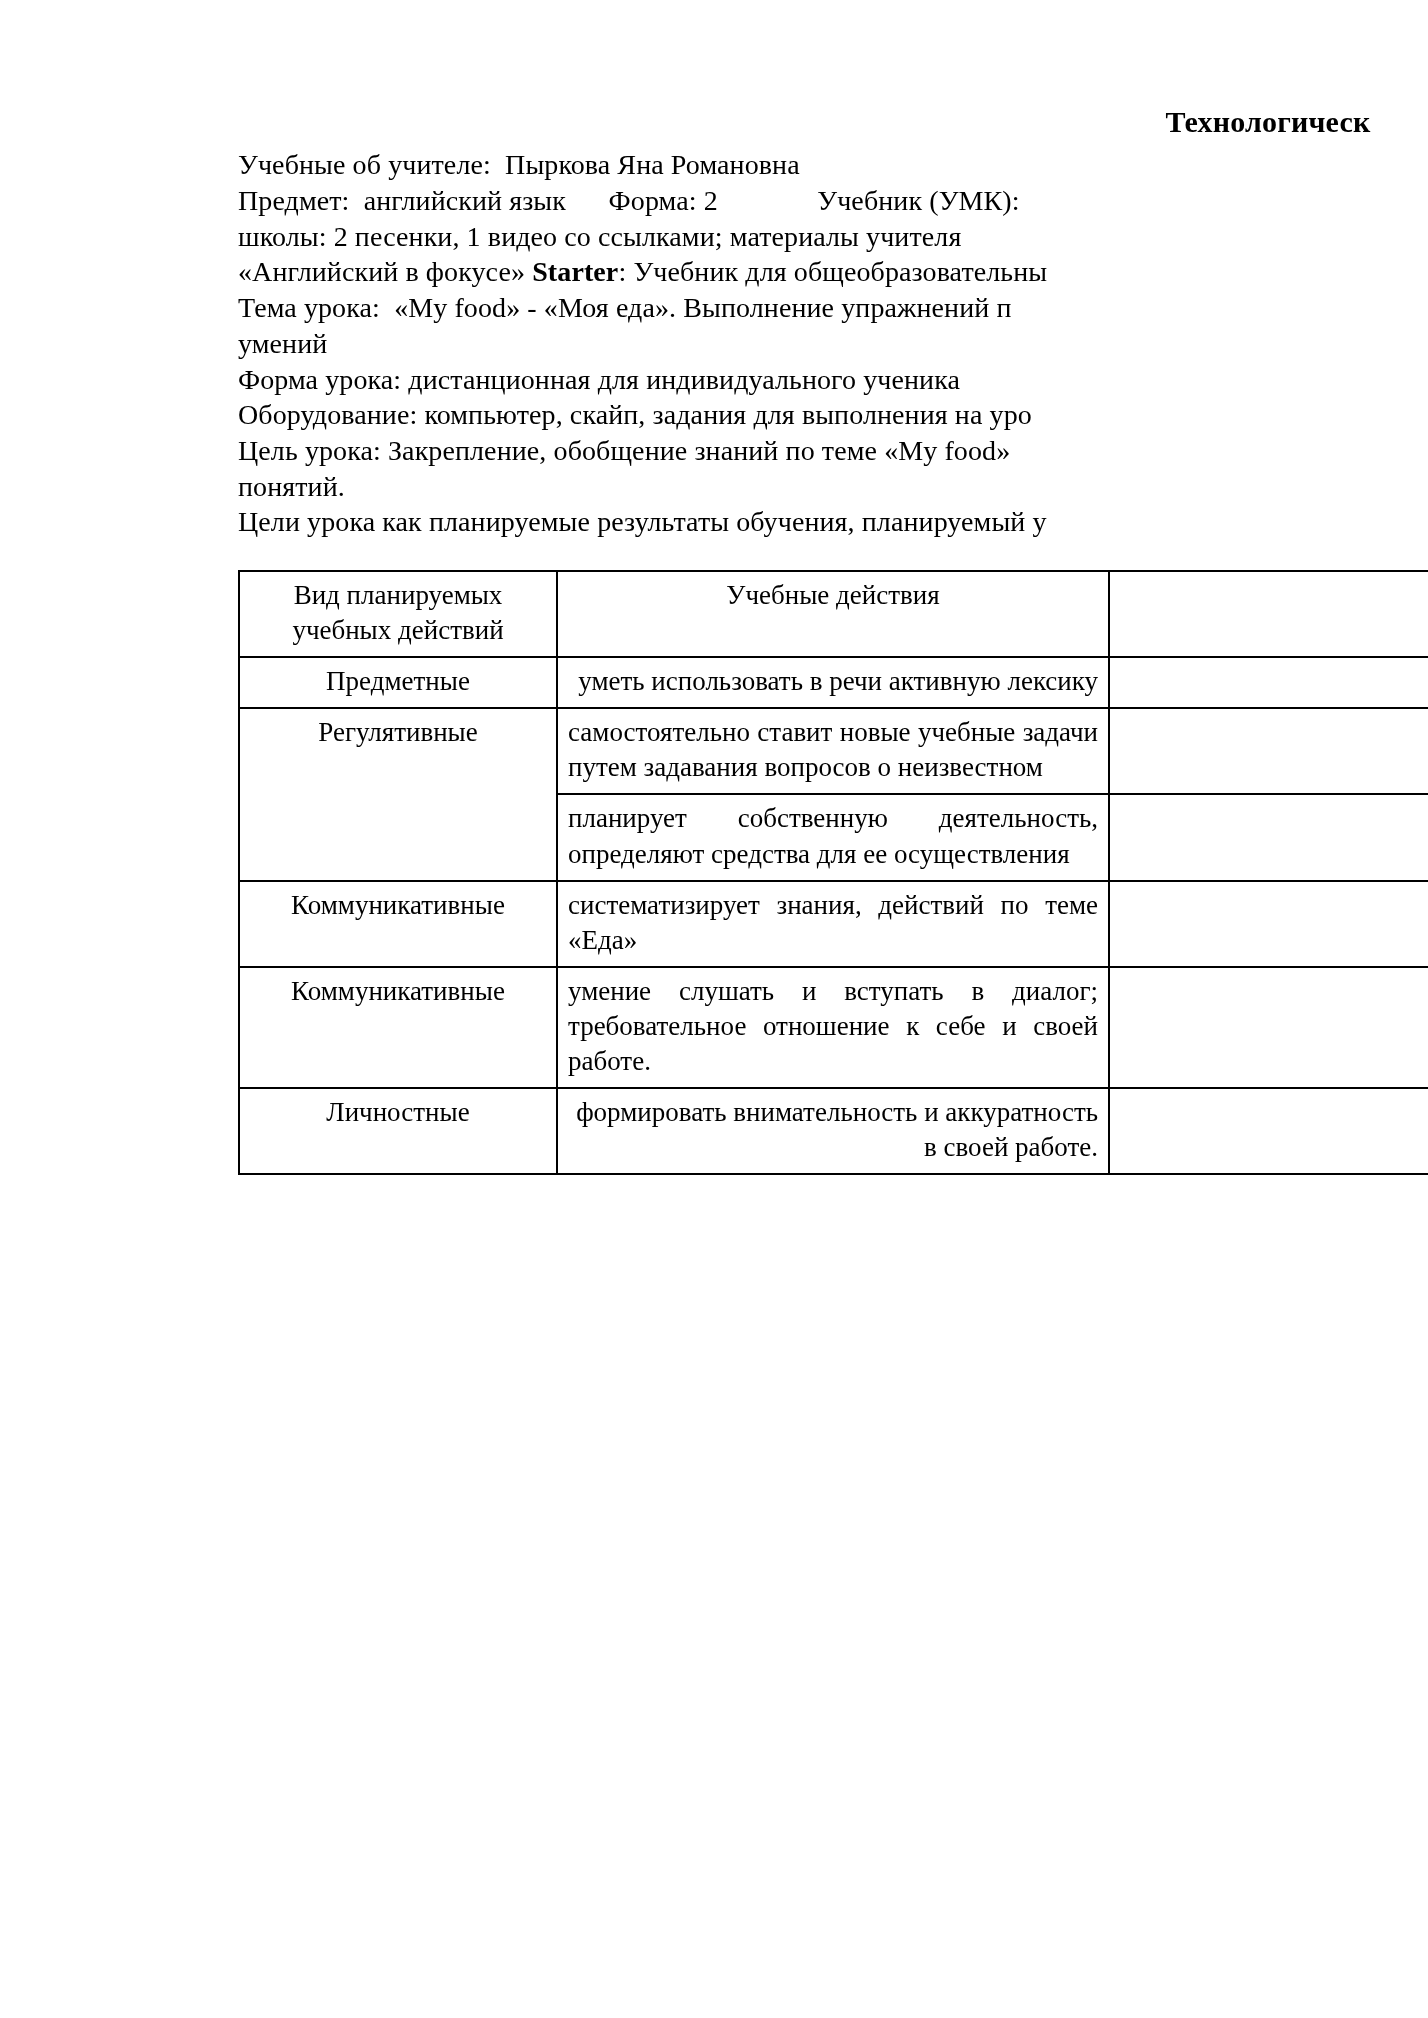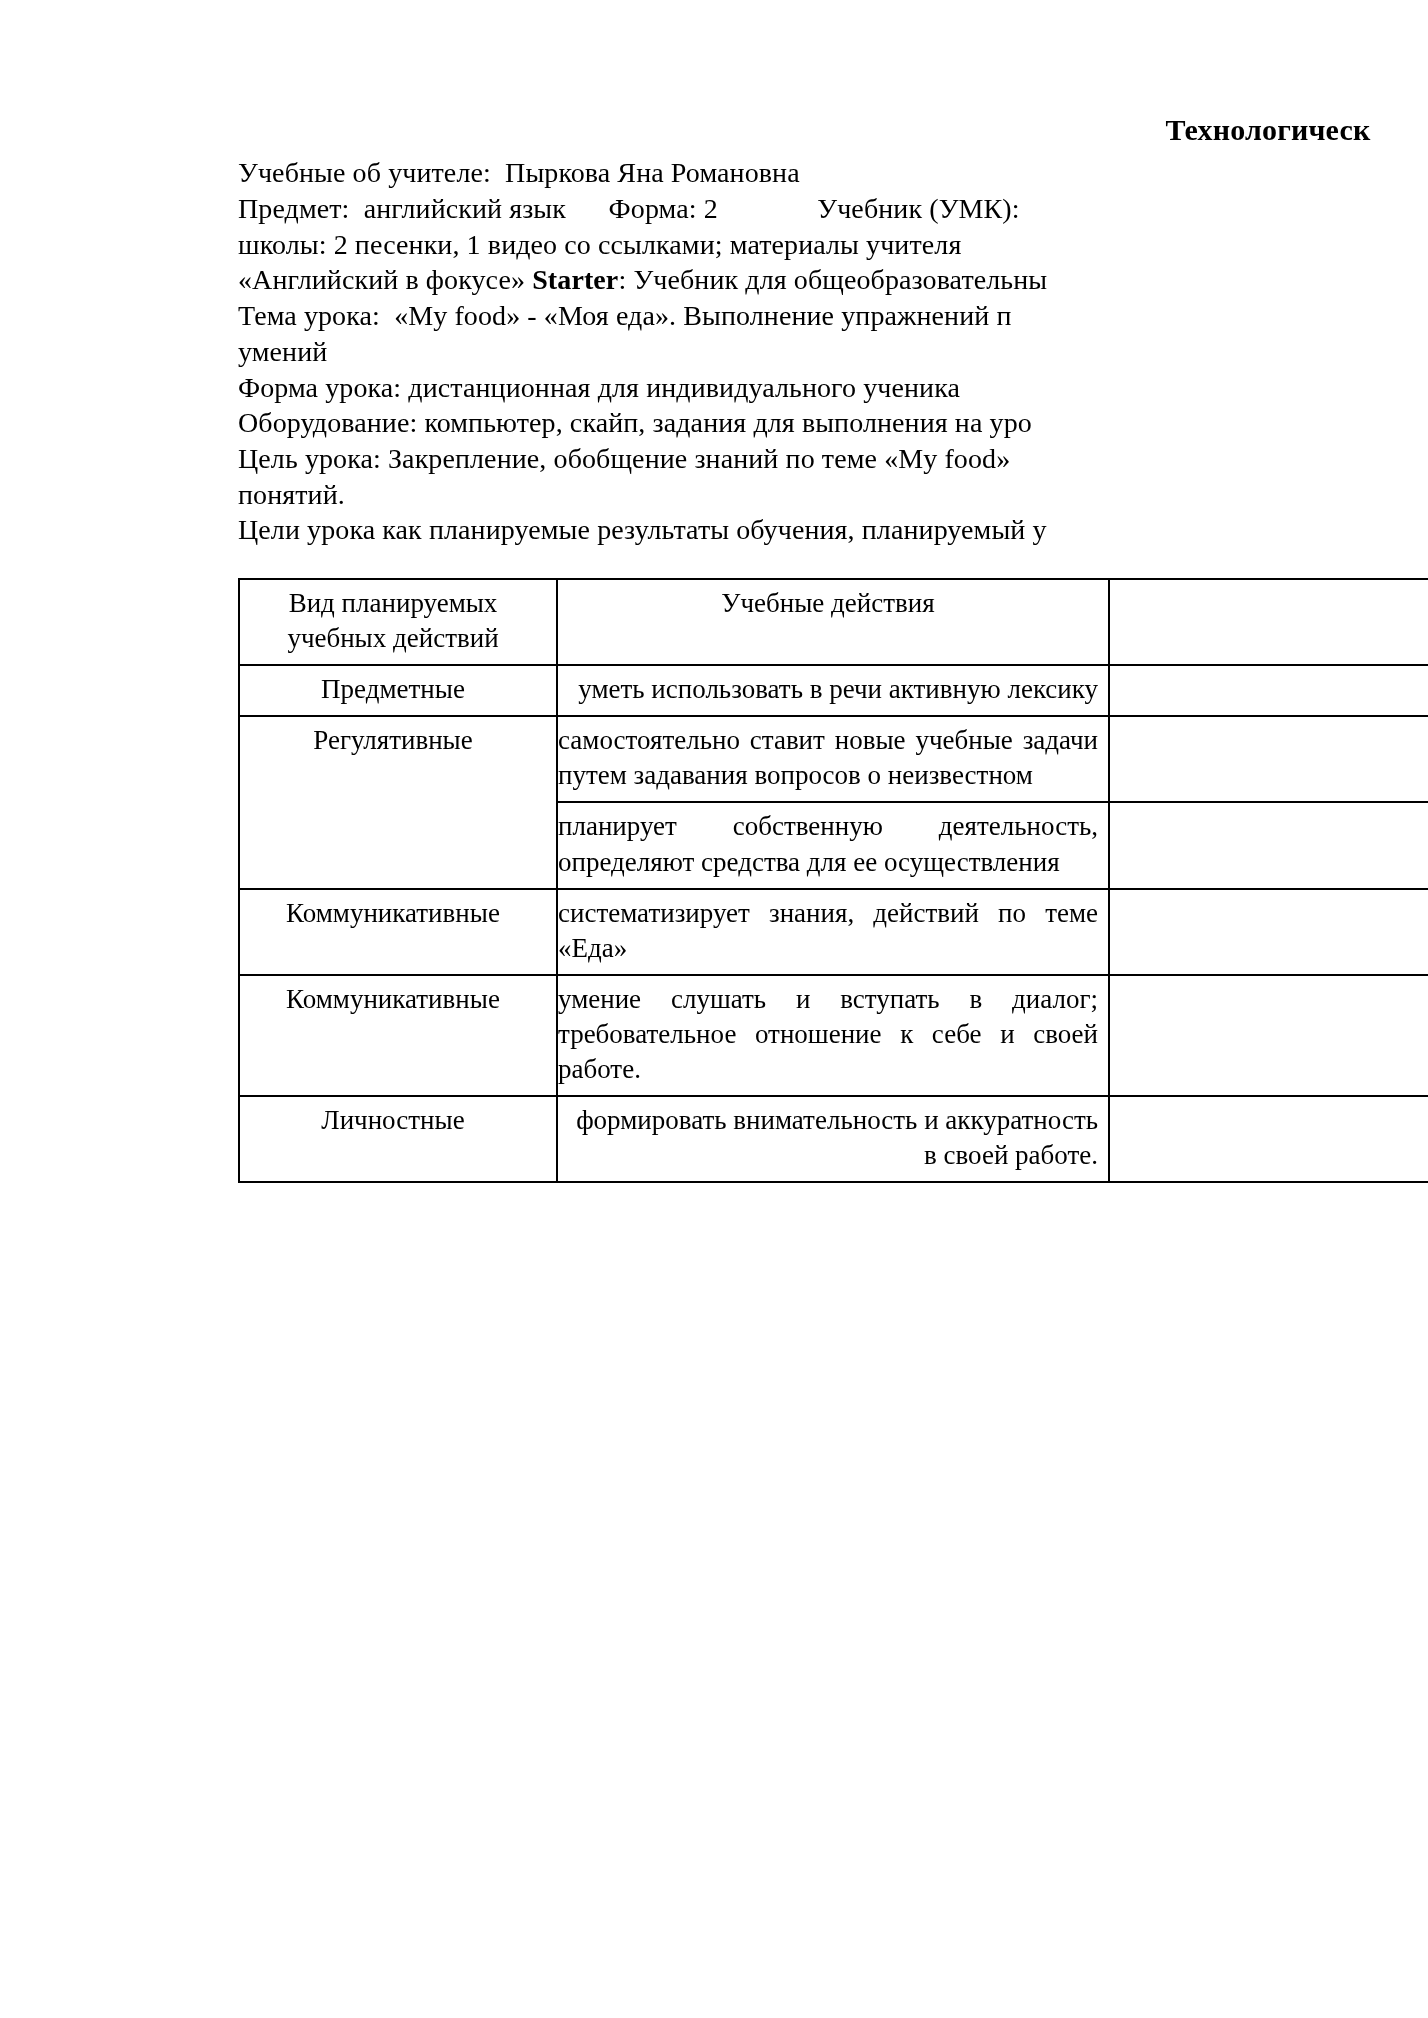--- a/index.html
+++ b/index.html
@@ -20,21 +20,20 @@
 
   
   .page {
     position: absolute;
     left: 0;
     top: 0;
     width: 1428px;
     height: 1692px;
     background: #ffffff;
     overflow: hidden;
-    margin-top: 8px;
   }
 
   .content {
     position: absolute;
     left: 238px;
     top: 104px;
     width: 1420px;   
   }
 
   .doc-title {
@@ -64,21 +63,21 @@
   table.plan {
     border-collapse: collapse;
     margin-top: 30px;
     margin-left: 0px;
     width: 1090px;      
     table-layout: fixed;
   }
   table.plan td, table.plan th {
     border: 2px solid #000000;
     vertical-align: top;
-    padding: 6px 10px 8px 0;
+    padding: 6px 10px 8px 10px;
     font-size: 27px;
     line-height: 1.30;
     font-weight: normal;
   }
   table.plan col.c1 { width: 318px; }
   table.plan col.c2 { width: 552px; }
   table.plan col.c3 { width: 520px; }
 
   th.hd {
     text-align: center;

